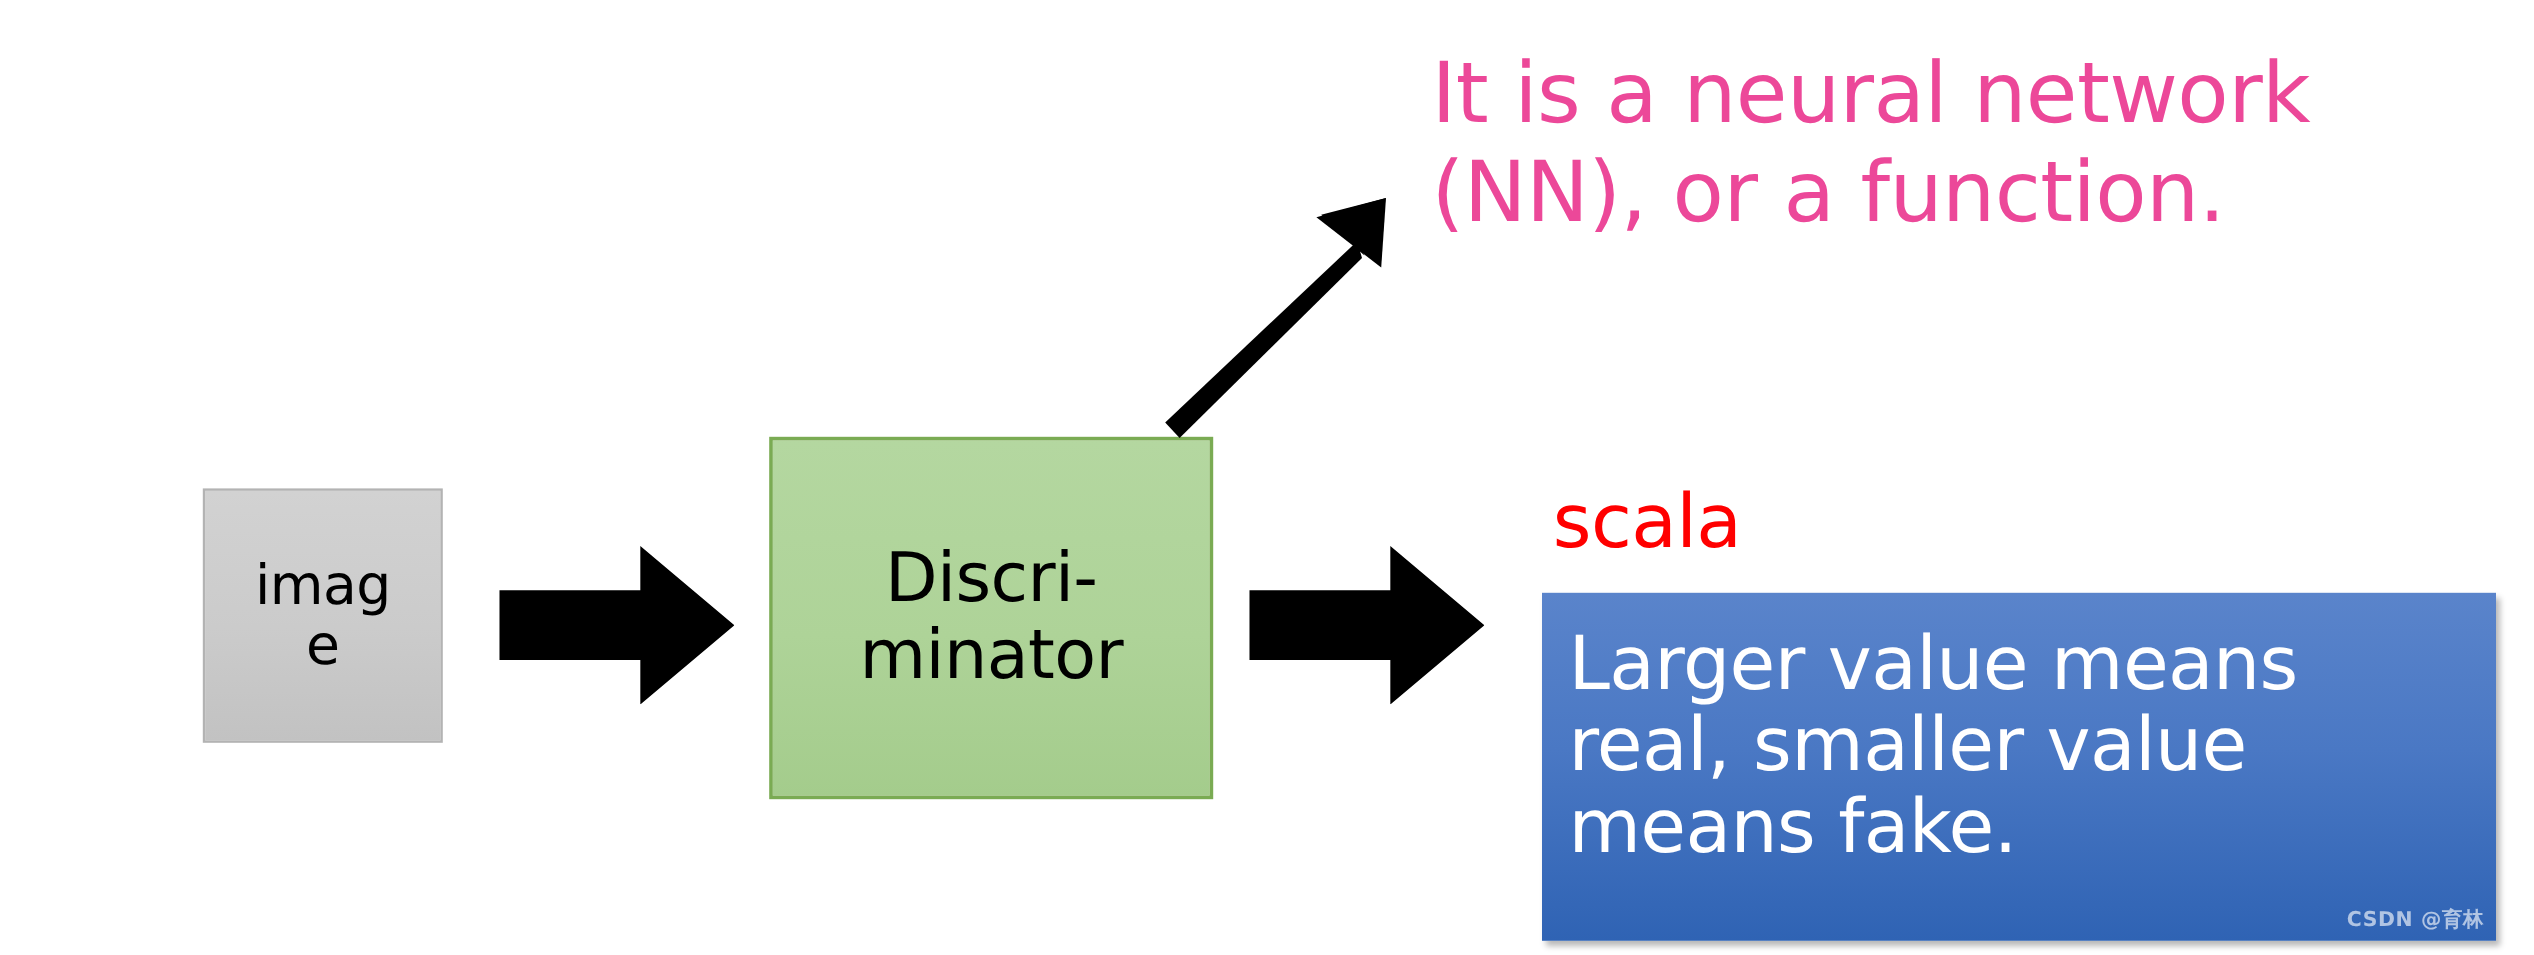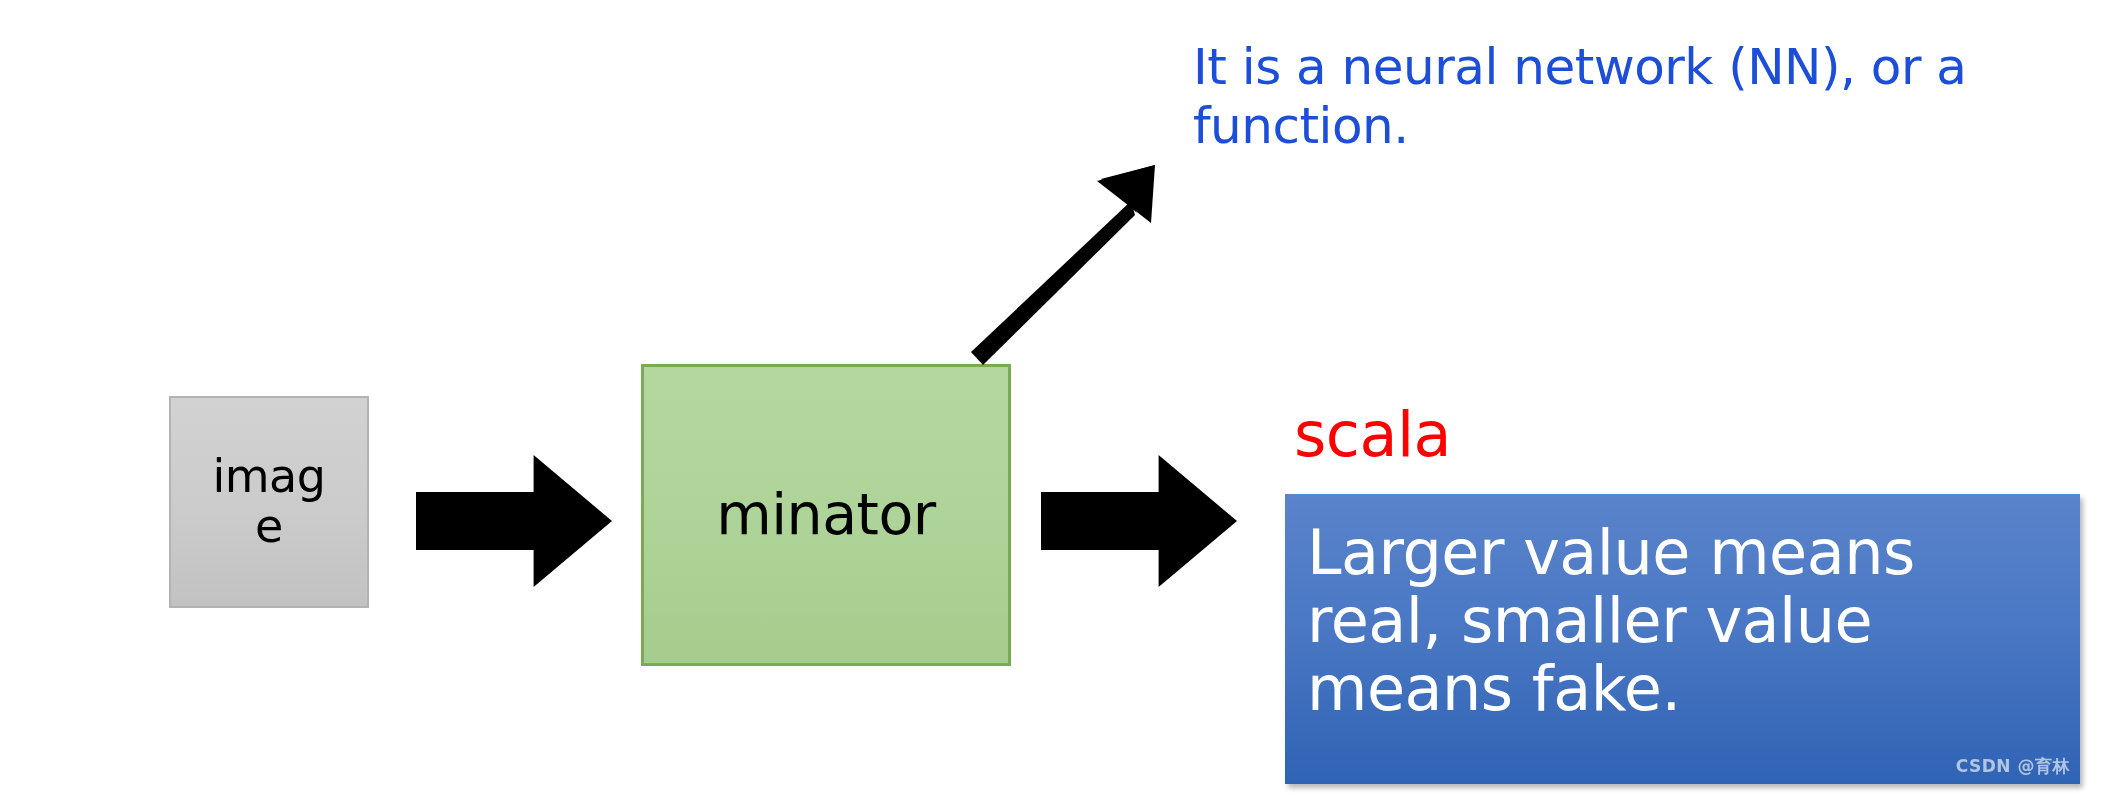--- a/index.html
+++ b/index.html
@@ -13,21 +13,21 @@
     height: 796px;
     background: #ffffff;
     overflow: hidden;
     font-family: "DejaVu Sans", sans-serif;
   }
 
   
   .image-box {
     position: absolute;
     left: 169px;
-    top: 396px;
+    top: 407px;
     width: 200px;
     height: 212px;
     background: linear-gradient(to bottom, #d2d2d2 0%, #cbcbcb 55%, #c2c2c2 100%);
     border: 2px solid #b3b3b3;
     box-sizing: border-box;
     display: flex;
     align-items: center;
     justify-content: center;
   }
   .image-box-label {
@@ -91,23 +91,23 @@
     height: 225px;
     overflow: visible;
   }
 
   
   .nn-caption {
     position: absolute;
     left: 1193px;
     top: 38px;
     width: 830px;
-    font-size: 50px;
+    font-size: 70px;
     line-height: 1.17;
-    color: #1d4ed8;
+    color: #ec4899;
     letter-spacing: -0.5px;
   }
 
   
   .scala-label {
     position: absolute;
     left: 1294px;
     top: 404px;
     font-size: 62px;
     line-height: 1;
@@ -152,20 +152,21 @@
 <div id="canvas">
 
   <div class="image-box">
     <div class="image-box-label">image</div>
   </div>
 
   <div class="block-arrow arrow-1"></div>
 
   <div class="disc-box">
     <div class="disc-label">
+      <div>Discri-</div>
       <div>minator</div>
     </div>
   </div>
 
   <div class="block-arrow arrow-2"></div>
 
   <svg class="diag-arrow" viewBox="0 0 220 225">
     <polygon points="16,207 28,220 180,70 176,56" fill="#000000"></polygon>
     <polygon points="200,20 142,36 196,78" fill="#000000"></polygon>
     <polygon points="200,20 146,34 182,68 176,56" fill="#000000"></polygon>

